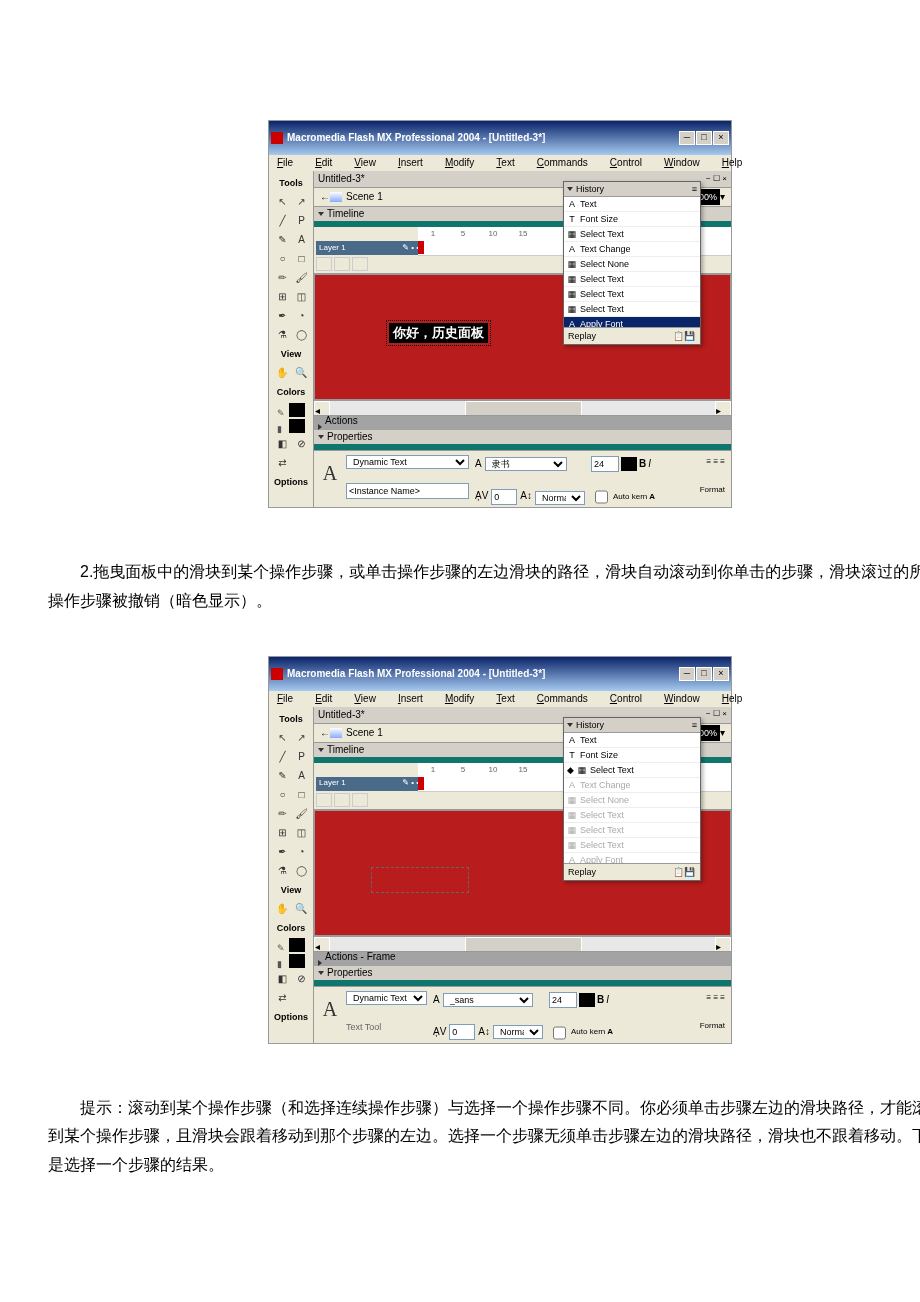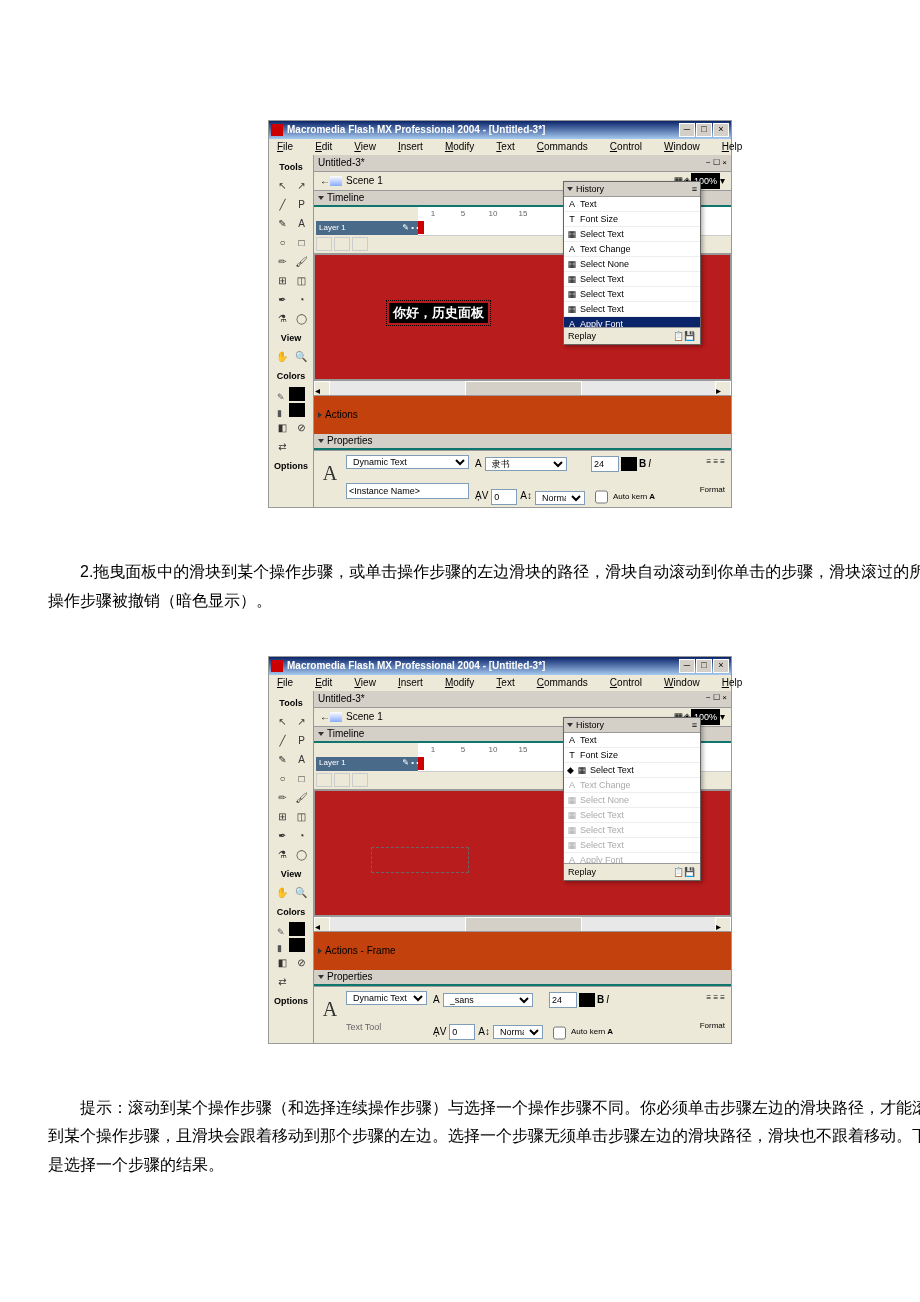--- a/index.html
+++ b/index.html
@@ -1,59 +1,59 @@
 <!DOCTYPE html>
 <html><head>
 <meta charset="utf-8">
 <style>
 body{margin:0;background:#fff;font-family:"Microsoft YaHei",SimSun,sans-serif;font-size:16px;color:#000;line-height:1.8}
 .page{width:920px;margin:0 auto;padding:120px 40px 60px}
 .screenshot{width:462px;height:386px;margin:0 auto 50px;background:#ece9d8;border:1px solid #999;font-family:Tahoma,sans-serif;font-size:10px;position:relative;display:flex;flex-direction:column}
-.titlebar{height:18px;background:linear-gradient(#0a246a,#a6caf0);color:#fff;display:flex;align-items:center;padding:0 2px}
+.titlebar{height:34px;background:linear-gradient(#0a246a,#a6caf0);color:#fff;display:flex;align-items:center;padding:0 2px}
 .titlebar .logo{width:12px;height:12px;background:#c00;margin-right:4px}
 .titlebar .ttl{flex:1;font-weight:bold;font-size:10px}
 .winbtns{display:flex;gap:1px}
 .winbtn{width:14px;height:12px;background:#d4d0c8;border:1px solid #fff;color:#000;text-align:center;line-height:10px;font-size:9px}
 .menubar{height:16px;background:#ece9d8;display:flex;align-items:center;padding:0 4px;gap:14px}
 .menubar span{padding:0 4px}
 .menubar span u{text-decoration:underline}
 .workspace{flex:1;display:flex;min-height:0}
 .toolcol{width:44px;background:#ece9d8;border-right:1px solid #999;display:flex;flex-direction:column;align-items:center;padding:2px 0;font-size:9px}
 .toolcol .lbl{font-weight:bold;margin:2px 0}
 .toolgrid{display:grid;grid-template-columns:18px 18px;gap:1px}
 .tbtn{width:18px;height:16px;background:#ece9d8;border:1px solid #ece9d8;display:flex;align-items:center;justify-content:center;font-size:10px;color:#333}
 .swatch{width:14px;height:12px;border:1px solid #000}
 .mainarea{flex:1;display:flex;flex-direction:column;min-width:0}
 .dochdr{height:16px;background:#d4d0c8;display:flex;align-items:center;padding:0 4px;border-bottom:1px solid #999}
 .dochdr .dtitle{flex:1}
 .crumbs{height:18px;background:#ece9d8;display:flex;align-items:center;padding:0 6px;border-bottom:1px solid #999}
 .crumbs .sicn{width:12px;height:10px;background:linear-gradient(#fff,#8af);margin-right:4px}
 .crumbs .spc{flex:1}
 .zoom{background:#000;color:#fff;padding:0 3px;font-size:9px}
-.panelhdr{height:14px;background:#d4d0c8;display:flex;align-items:center;padding:0 4px;border-bottom:2px solid #0f766e}
+.panelhdr{height:14px;background:#d4d0c8;display:flex;align-items:center;padding:0 4px;border-bottom:6px solid #0f766e}
 .tri{width:0;height:0;border-left:4px solid #333;border-top:3px solid transparent;border-bottom:3px solid transparent;margin-right:3px}
 .tri.open{border-left:3px solid transparent;border-right:3px solid transparent;border-top:4px solid #333;border-bottom:0}
 .timeline{height:46px;background:#ece9d8;border-bottom:1px solid #999;position:relative}
 .ruler{position:absolute;left:104px;right:0;top:0;height:14px;background:#fff;border-bottom:1px solid #999;display:flex;font-size:8px}
 .ruler span{width:30px;text-align:center;color:#666}
 .layerrow{position:absolute;left:2px;top:14px;height:14px;width:100px;background:#4a6a8a;color:#fff;display:flex;align-items:center;padding:0 3px;font-size:8px}
 .layerrow .ly{flex:1}
 .frames{position:absolute;left:104px;top:14px;right:0;height:14px;background:#fff;border-bottom:1px solid #ccc}
 .kf{position:absolute;left:0;top:0;width:6px;height:13px;background:#c00}
 .tlbtm{position:absolute;left:2px;bottom:2px;display:flex;gap:2px}
 .tlbtm .ib{width:14px;height:12px;background:#ece9d8;border:1px solid #ccc}
 .stage-scroll{flex:1;background:#b91c1c;position:relative;overflow:hidden;border:1px solid #999}
 .textobj{position:absolute;left:74px;top:48px;background:#000;color:#fff;font-family:SimSun;font-size:13px;font-weight:bold;padding:2px 4px;line-height:1.2}
 .textobj.sel{outline:1px dotted #000;outline-offset:2px}
 .dashbox{position:absolute;left:56px;top:56px;width:96px;height:24px;border:1px dashed #666}
 .hscroll{height:14px;background:#d4d0c8;border-top:1px solid #999;display:flex}
 .hscroll .sbtn{width:14px;height:13px;background:#ece9d8;border:1px solid #fff}
 .hscroll .track{flex:1;background:#e8e8e8}
 .hscroll .thumb{width:30%;height:100%;background:#d4d0c8;border:1px solid #fff;margin-left:35%}
-.actbar{height:14px;background:#c2410c;border-top:1px solid #999;display:flex;align-items:center;padding:12px 4px}
+.actbar{height:14px;background:#a3a3a3;border-top:1px solid #999;display:flex;align-items:flex-end;padding:0 4px}
 .props{height:48px;background:#ece9d8;border-top:1px solid #999;padding:4px 6px;display:flex;gap:6px;align-items:flex-start}
 .props .bigA{font-size:20px;font-family:Times;color:#333;width:20px;text-align:center}
 .props .col{display:flex;flex-direction:column;gap:14px}
 .props select,.props input{font-size:9px;height:14px;background:#fff;border:1px solid #7f9db9;padding:0 2px}
 .historypanel{position:absolute;right:30px;top:60px;width:136px;background:#ece9d8;border:1px solid #666;box-shadow:2px 2px 4px rgba(0,0,0,.3);font-size:9px}
 .hp-hdr{height:14px;background:#d4d0c8;display:flex;align-items:center;padding:0 3px;border-bottom:1px solid #999}
 .hp-hdr .spc{flex:1}
 .hp-body{max-height:130px;background:#fff;overflow:auto}
 .hp-item{height:14px;display:flex;align-items:center;padding:0 3px;gap:3px;border-bottom:1px solid #eee}
 .hp-item .ic{width:10px;height:10px;display:flex;align-items:center;justify-content:center;font-size:9px}

